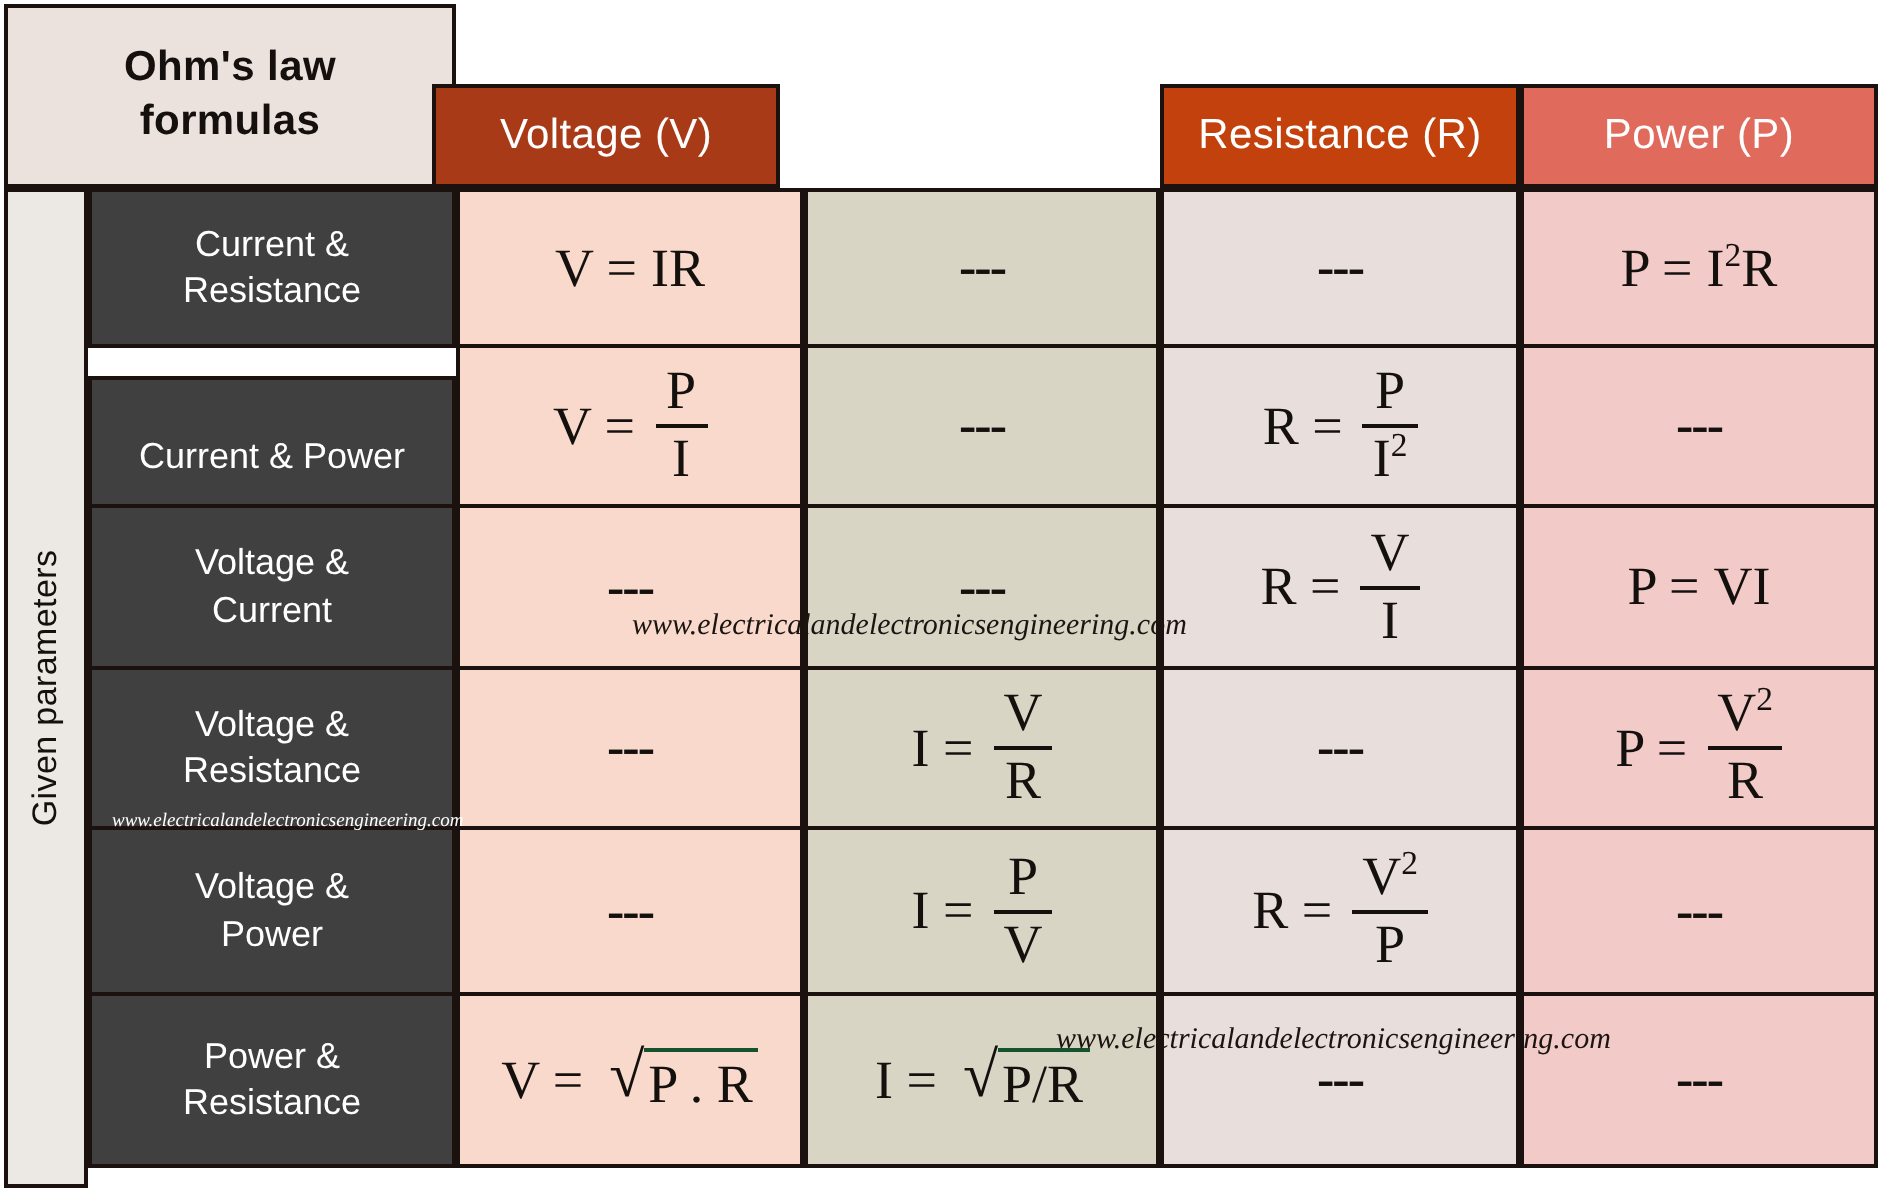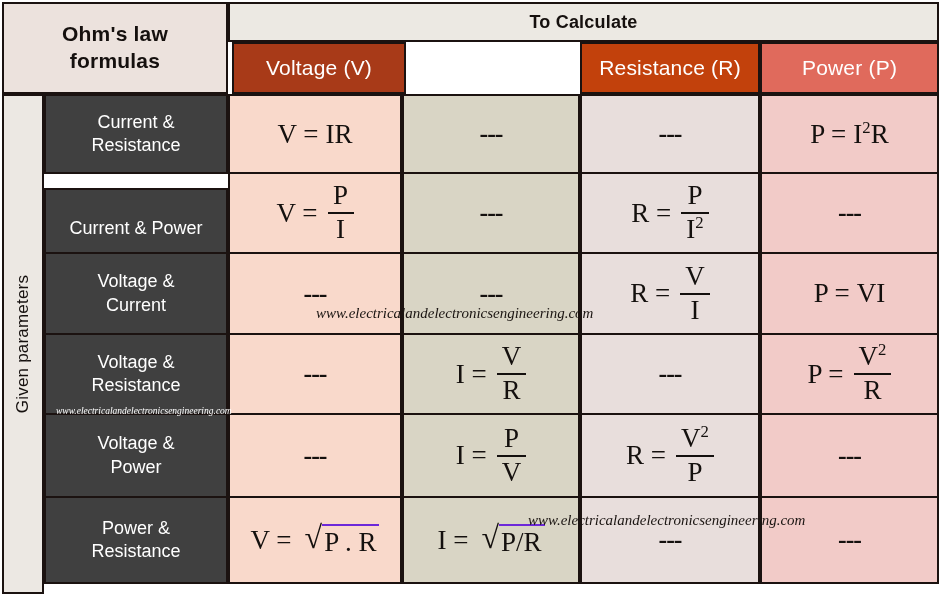--- a/index.html
+++ b/index.html
@@ -55,21 +55,21 @@
   }
 
   
   .col-head {
     top: 42px;
     height: 52px;
     color: #ffffff;
     font-size: 21px;
     letter-spacing: .2px;
   }
-  #head-voltage    { left: 232px; width: 174px; background: #a83a18; }
+  #head-voltage    { left: 216px; width: 174px; background: #a83a18; }
   #head-current    { left: 402px; width: 178px; background: #4f4630; }
   #head-resistance { left: 580px; width: 180px; background: #c2410c; }
   #head-power      { left: 760px; width: 179px; background: #e06a5c; }
 
   
   #given-params-cell {
     left: 2px; top: 94px;
     width: 42px; height: 500px;
     background: #ece8e3;
     color: #15100e;
@@ -130,21 +130,21 @@
     height: 2px;
     background: #14100e;
     margin: 2px 0;
   }
   .frac .den { padding: 0 5px; }
   sup { font-size: .62em; vertical-align: super; line-height: 0; }
 
   .radical { display: inline-flex; align-items: stretch; margin-left: 6px; }
   .radical .sign { font-size: 32px; line-height: .95; }
   .radical .body {
-    border-top: 2px solid #6d28d9;
+    border-top: 2px solid #14532d;
     padding: 1px 3px 0 2px;
     margin-top: 2px;
   }
 
   
   .watermark {
     position: absolute;
     font-family: "Liberation Serif", serif;
     font-style: italic;
     white-space: nowrap;
@@ -169,21 +169,20 @@
 </head>
 <body>
 
 <div id="table-root">
 
   <div class="cell" id="title-cell">
     <span>Ohm's law</span>
     <span>formulas</span>
   </div>
 
-  <div class="cell" id="to-calculate-cell">To Calculate</div>
 
   <div class="cell col-head" id="head-voltage">Voltage (V)</div>
   <div class="cell col-head" id="head-resistance">Resistance (R)</div>
   <div class="cell col-head" id="head-power">Power (P)</div>
 
   <div class="cell" id="given-params-cell">
     <span id="given-params-label">Given parameters</span>
   </div>
 
   <div id="rows-container">

